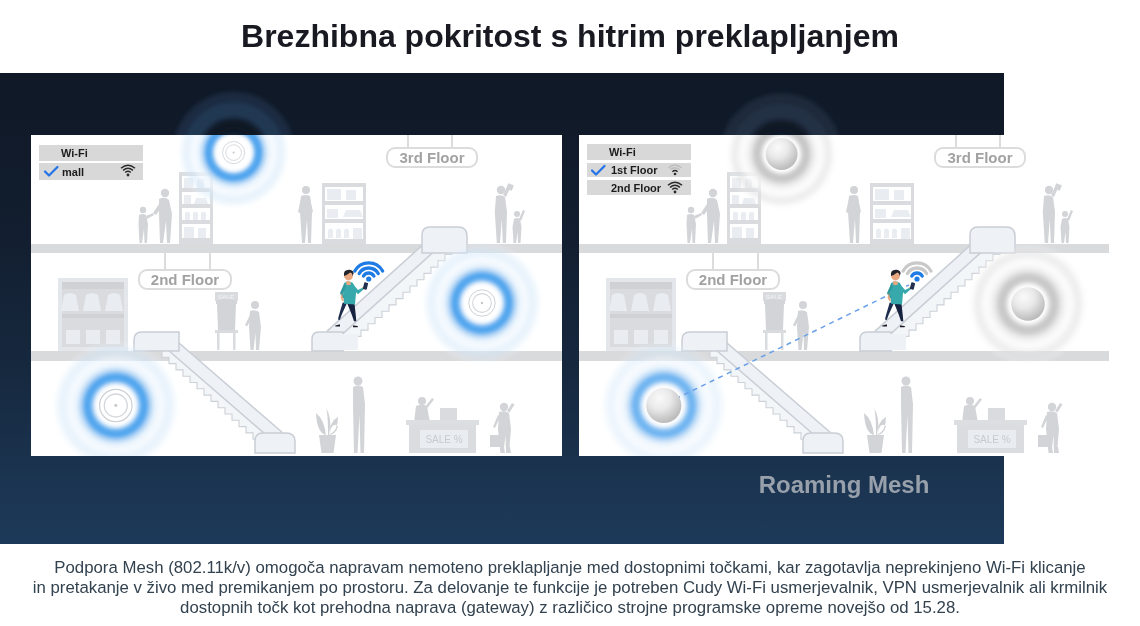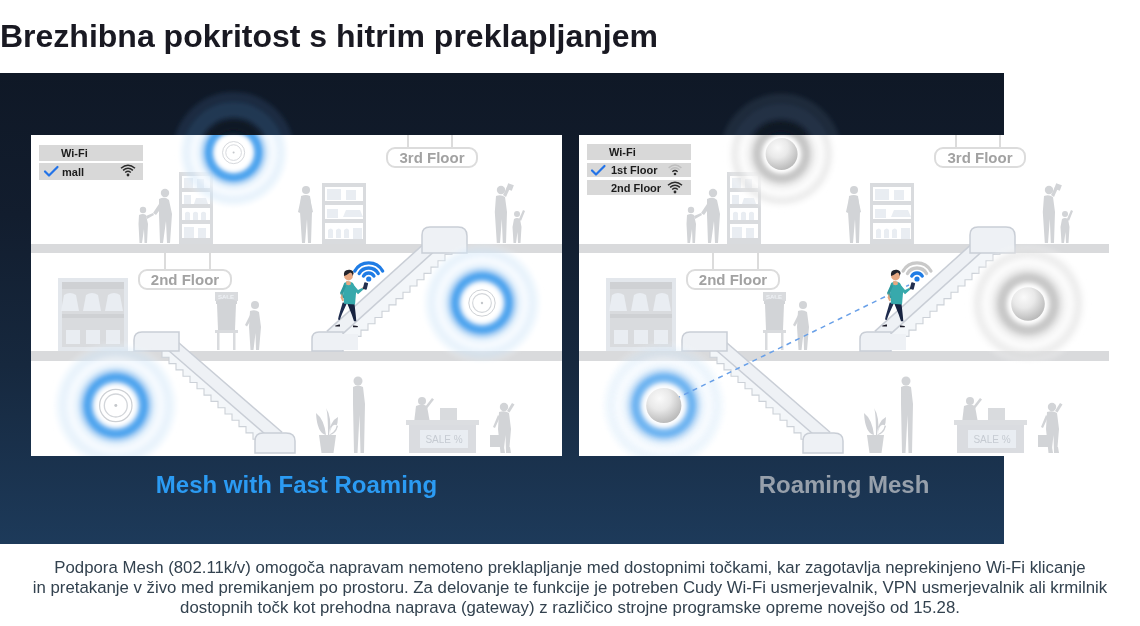--- a/index.html
+++ b/index.html
@@ -1,18 +1,18 @@
 <!DOCTYPE html>
 <html><head>
 <meta charset="utf-8">
 <style>
   html,body{margin:0;padding:0;background:#fff;}
   body{width:1140px;height:626px;position:relative;overflow:hidden;font-family:"Liberation Sans",sans-serif;}
   .hdr{position:absolute;top:0;left:0;width:1140px;height:73px;background:#fff;}
-  .hdr h1{margin:0;position:absolute;top:20px;left:0;width:1140px;text-align:left;font-size:32px;line-height:32px;font-weight:bold;color:#191922;letter-spacing:0px;}
+  .hdr h1{margin:0;position:absolute;top:20px;left:0;width:1140px;text-align:center;font-size:32px;line-height:32px;font-weight:bold;color:#191922;letter-spacing:0px;}
   .banner{position:absolute;top:73px;left:0;width:1004px;height:471px;background:linear-gradient(180deg,#0f1826 0%,#121d2e 30%,#16283e 62%,#1d3a5a 100%);}
   .cap1{position:absolute;top:400px;left:31px;width:531px;text-align:center;font-size:24px;line-height:24px;font-weight:bold;color:#2b9bf3;}
   .cap2{position:absolute;top:400px;left:579px;width:530px;text-align:center;font-size:24px;line-height:24px;font-weight:bold;color:#97a0ab;}
   .para{position:absolute;top:558px;left:0;width:1140px;text-align:center;font-size:16.8px;line-height:20px;color:#33424f;}
 </style>
 </head>
 <body>
 
 <div class="hdr">
 
@@ -382,18 +382,17 @@
       <circle r="1.4" fill="#2a2a2a" stroke="none"></circle>
       <path d="M-2.8,-2.5 Q0,-4.9 2.8,-2.5" fill="none" stroke-width="1.5"></path>
       <path d="M-4.9,-4.6 Q0,-8.9 4.9,-4.6" fill="none" stroke-width="1.5"></path>
       <path d="M-7,-6.7 Q0,-12.9 7,-6.7" fill="none" stroke-width="1.5"></path>
     </g>
   </g>
 </g>
 </g>
 </svg>
 
-<div class="cap1">Mesh with Fast Roaming</div>
 
 <div class="cap2">Roaming Mesh</div>
 </div>
 
 <div class="para">Podpora Mesh (802.11k/v) omogoča napravam nemoteno preklapljanje med dostopnimi točkami, kar zagotavlja neprekinjeno Wi-Fi klicanje<br>in pretakanje v živo med premikanjem po prostoru. Za delovanje te funkcije je potreben Cudy Wi-Fi usmerjevalnik, VPN usmerjevalnik ali krmilnik<br>dostopnih točk kot prehodna naprava (gateway) z različico strojne programske opreme novejšo od 15.28.</div>
 
 </body></html>

